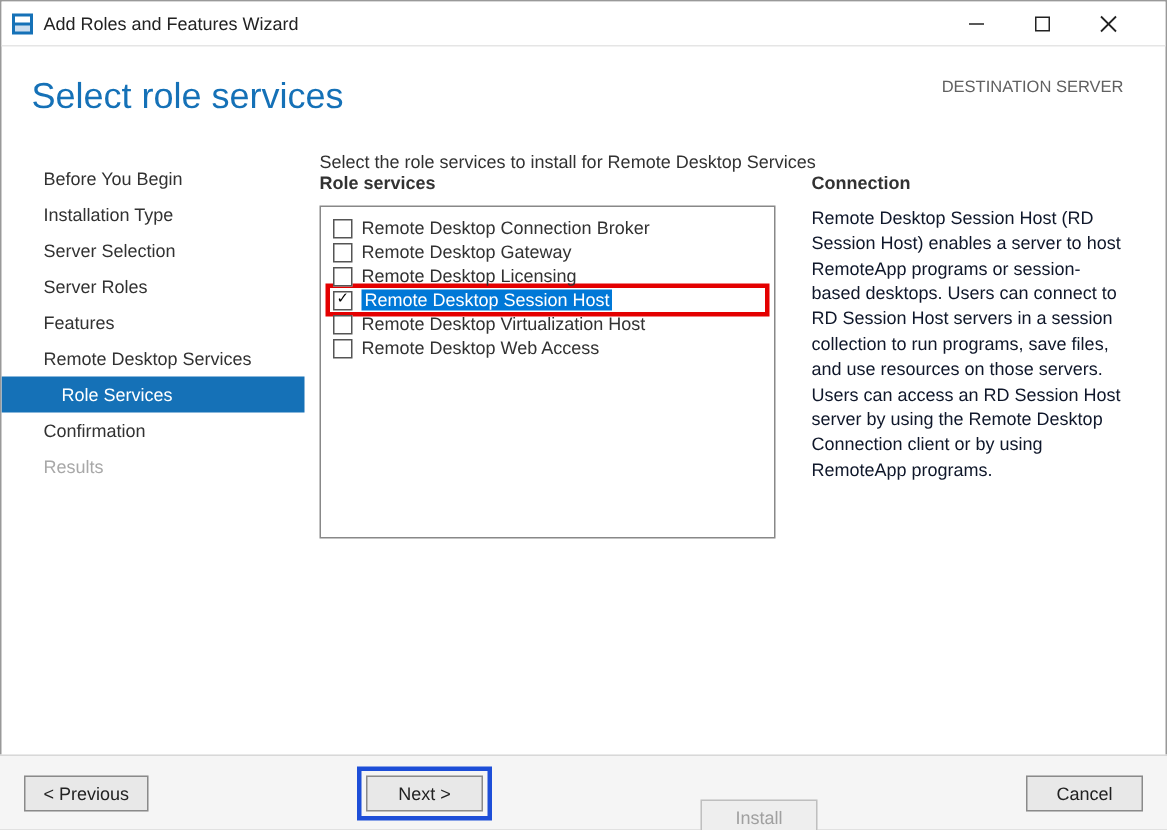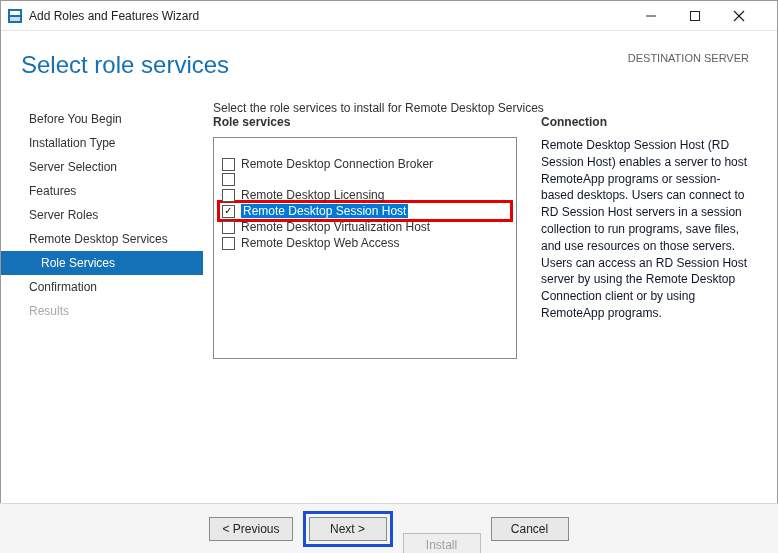--- a/index.html
+++ b/index.html
@@ -101,21 +101,21 @@
   .col-left { flex: 1; }
   .col-right { width: 210px; }
   .section-label {
     font-weight: 600;
     font-size: 12px;
     margin-bottom: 8px;
   }
   .listbox {
     border: 1px solid #888;
     height: 222px;
-    padding: 18px 6px;
+    padding: 6px 6px;
     overflow: auto;
   }
   .check-item {
     display: flex;
     align-items: center;
     gap: 6px;
     padding: 1px 2px;
     font-size: 12px;
   }
   .check-item .cb {
@@ -146,21 +146,21 @@
 
   
   .footer {
     position: absolute;
     bottom: 0; left: 0; right: 0;
     height: 50px;
     border-top: 1px solid #d8d8d8;
     background: #f5f5f5;
     display: flex;
     align-items: center;
-    justify-content: center;
+    justify-content: space-between;
     padding: 0 16px;
     gap: 10px;
   }
   .btn {
     min-width: 78px;
     height: 24px;
     padding: 0 12px;
     border: 1px solid #8a8a8a;
     background: #e8e8e8;
     font-size: 12px;
@@ -213,40 +213,41 @@
   <div class="right">
     <div>DESTINATION SERVER</div>
   </div>
 </div>
 
 <div class="body">
   <div class="sidebar" id="sidebar">
       <div class="nav-item">Before You Begin</div>
       <div class="nav-item">Installation Type</div>
       <div class="nav-item">Server Selection</div>
+      <div class="nav-item">Server Roles</div>
       <div class="nav-item">Features</div>
-      <div class="nav-item">Server Roles</div>
       <div class="nav-item">Remote Desktop Services</div>
       <div class="nav-item selected child">Role Services</div>
       <div class="nav-item">Confirmation</div>
       <div class="nav-item disabled">Results</div>
     </div>
 
   <div class="main">
     <div class="instruction">Select the role services to install for Remote Desktop Services</div>
     <div class="cols">
       <div class="col-left">
         <div class="section-label">Role services</div>
         <div class="listbox" id="listbox">
             <div class="check-item">
               <span class="cb"></span>
               <span class="lbl">Remote Desktop Connection Broker</span>
             </div>
             <div class="check-item">
               <span class="cb"></span>
+              <span class="lbl">Remote Desktop Gateway</span>
             </div>
             <div class="check-item">
               <span class="cb"></span>
               <span class="lbl">Remote Desktop Licensing</span>
             </div>
             <div class="highlight-box">
               <div class="check-item selected">
                 <span class="cb checked"></span>
                 <span class="lbl">Remote Desktop Session Host</span>
               </div>

